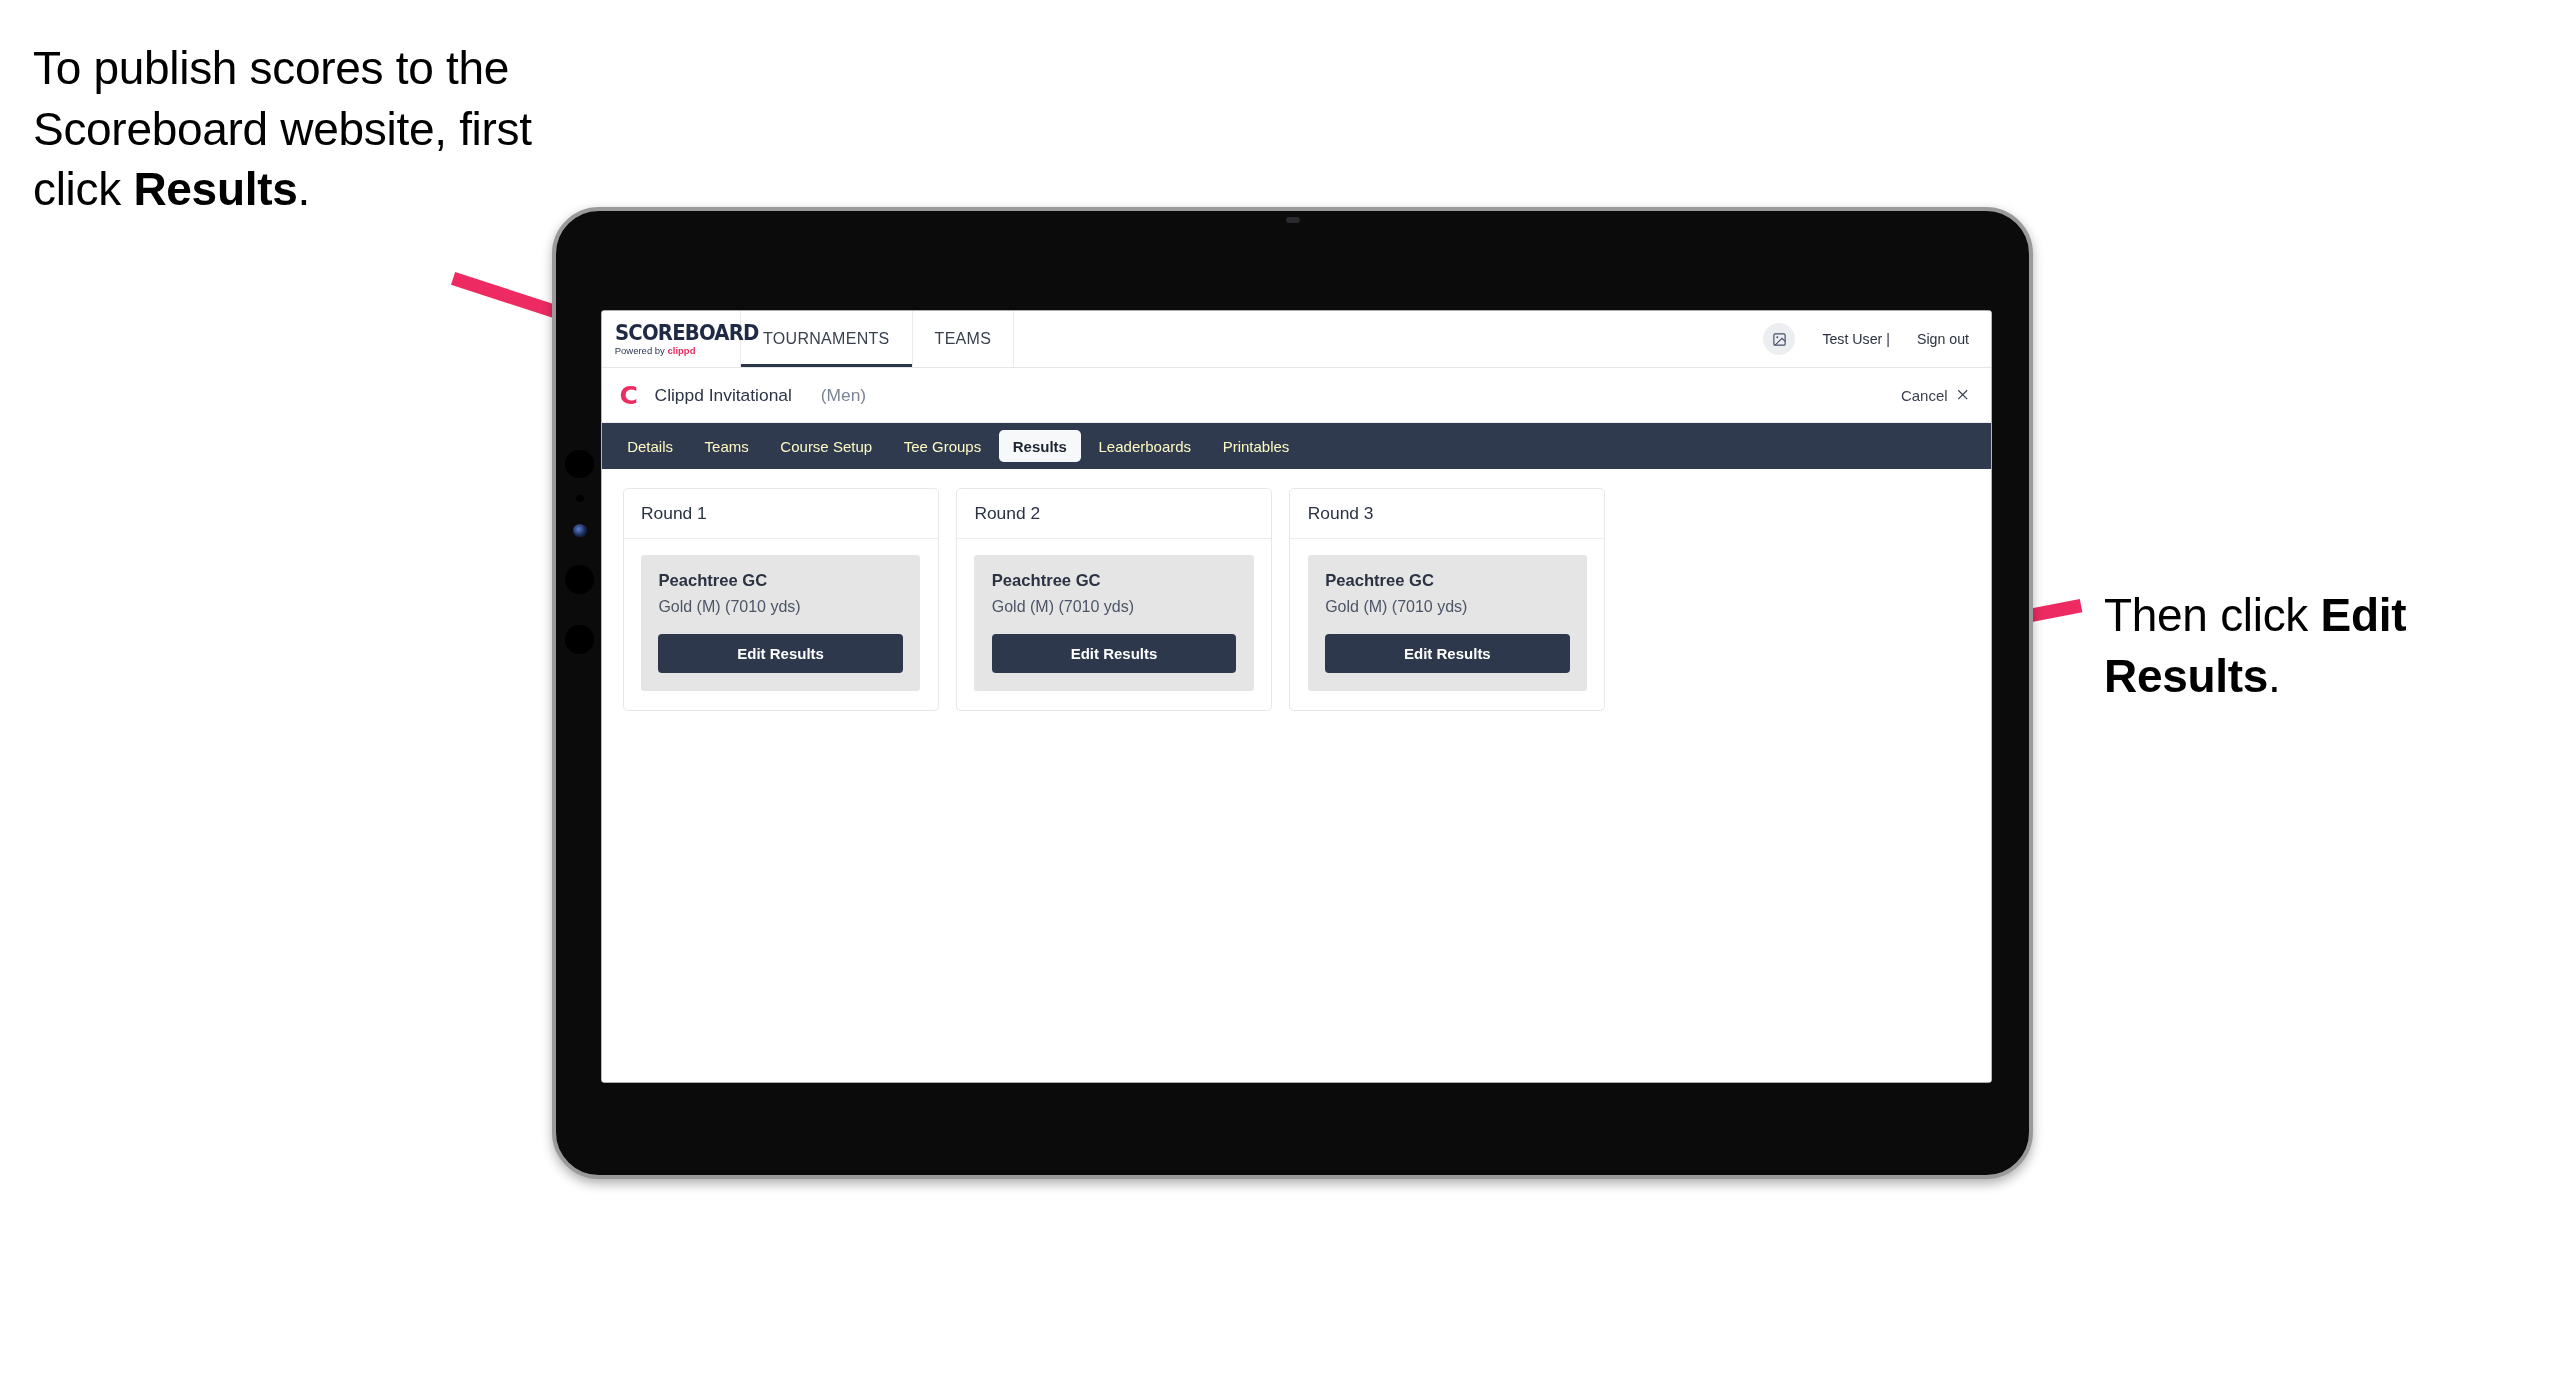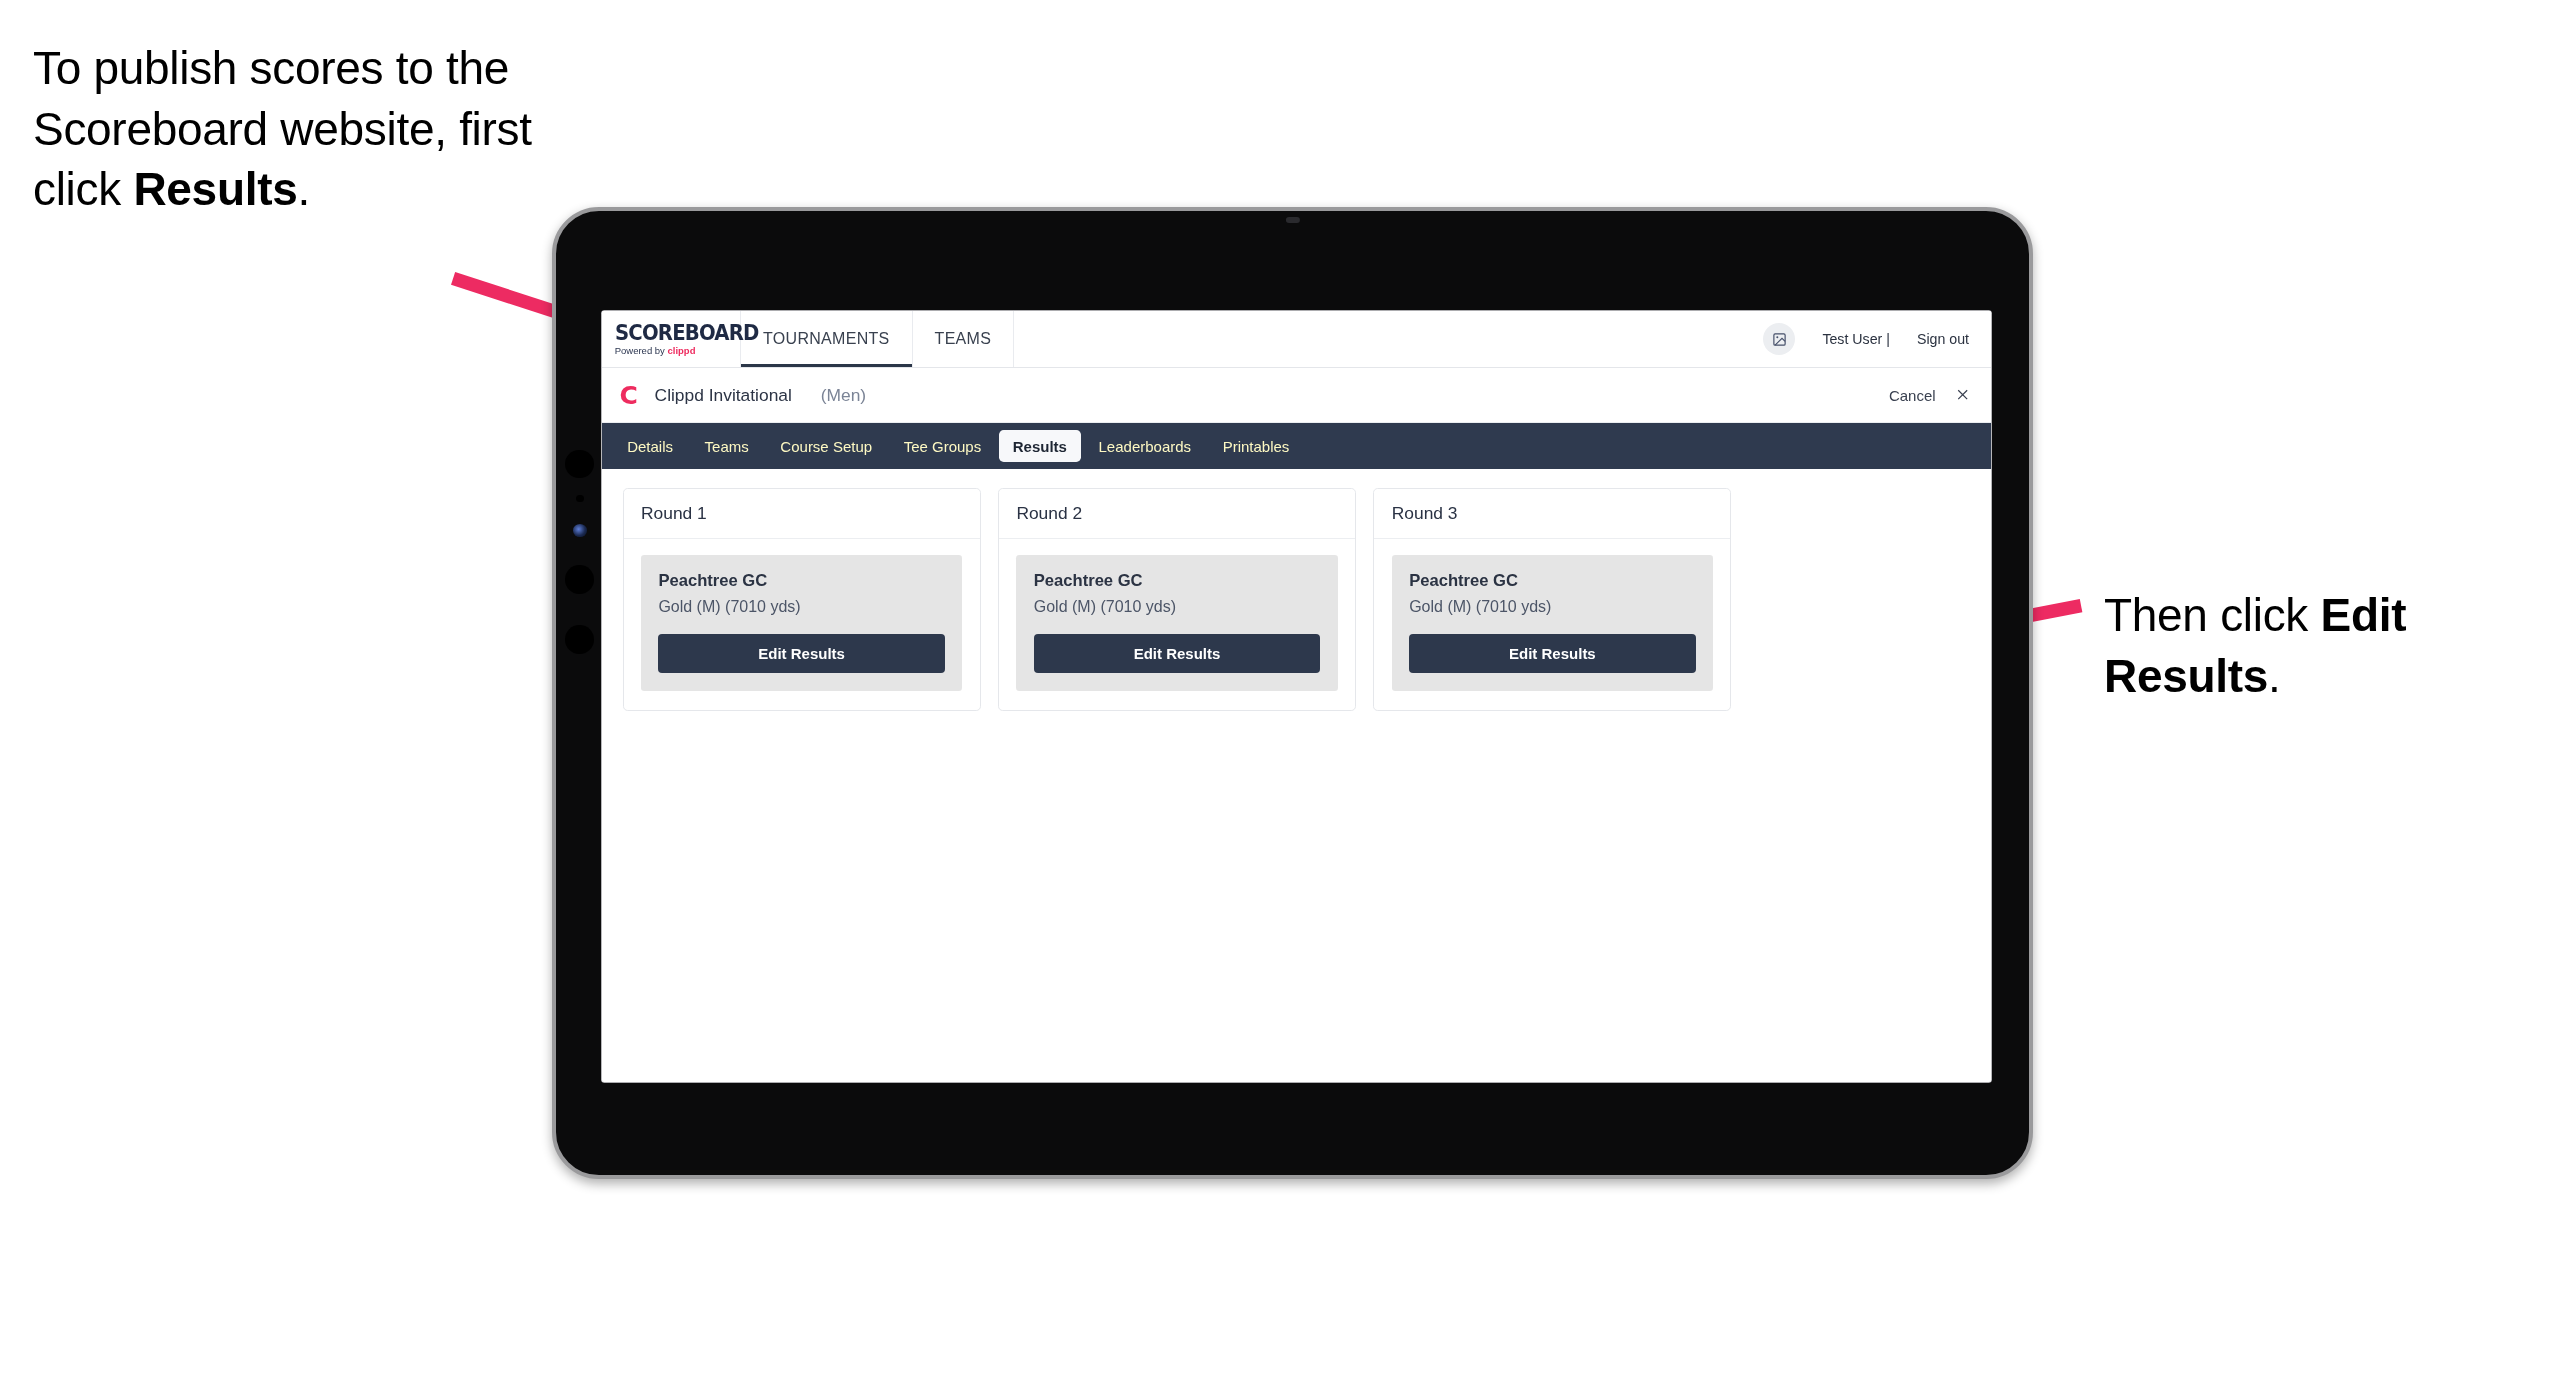--- a/index.html
+++ b/index.html
@@ -176,21 +176,21 @@
     line-height: 1;
   }
   #tournament-title {
     font-size: 17.4px;
     color: #2c3445;
     margin-left: 3.2px;
   }
   #tournament-title .sub { color: #7b8496; padding-left: 24px; }
   #tbar-spacer { flex: 1; }
   #cancel-btn {
-    display: flex; align-items: center; gap: 20px;
+    display: flex; align-items: center; gap: 8px;
     font-size: 15px; color: #3a4150;
     cursor: pointer;
   }
 
   
   #section-nav {
     height: 46px;
     background: #2f3a4f;
     display: flex; align-items: center;
     padding: 0 11px;
@@ -212,21 +212,21 @@
 
   
   #content {
     background: #ffffff;
     padding: 19px 20.6px;
     display: flex;
     gap: 17.4px;
     align-items: flex-start;
   }
   .round-card {
-    width: 358px;
+    width: 316px;
     background: #ffffff;
     border: 0.8px solid #e5e7eb;
     border-radius: 4.7px;
     overflow: hidden;
   }
   .round-head {
     padding: 14.2px 17.4px;
     font-size: 17.4px;
     color: #2a3244;
     border-bottom: 0.8px solid #eceef1;

